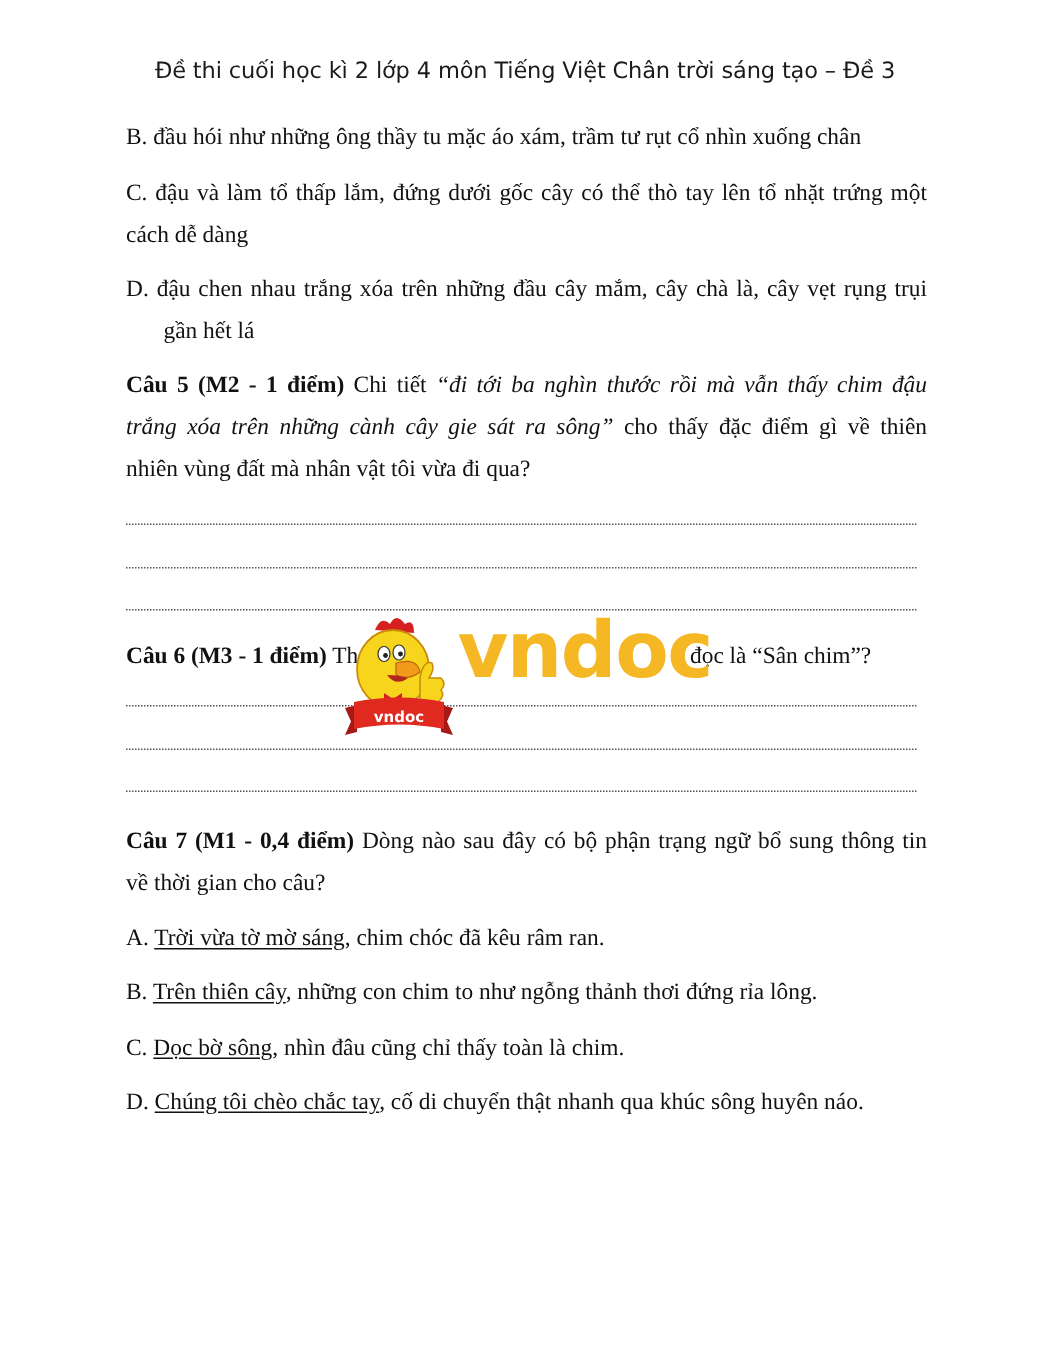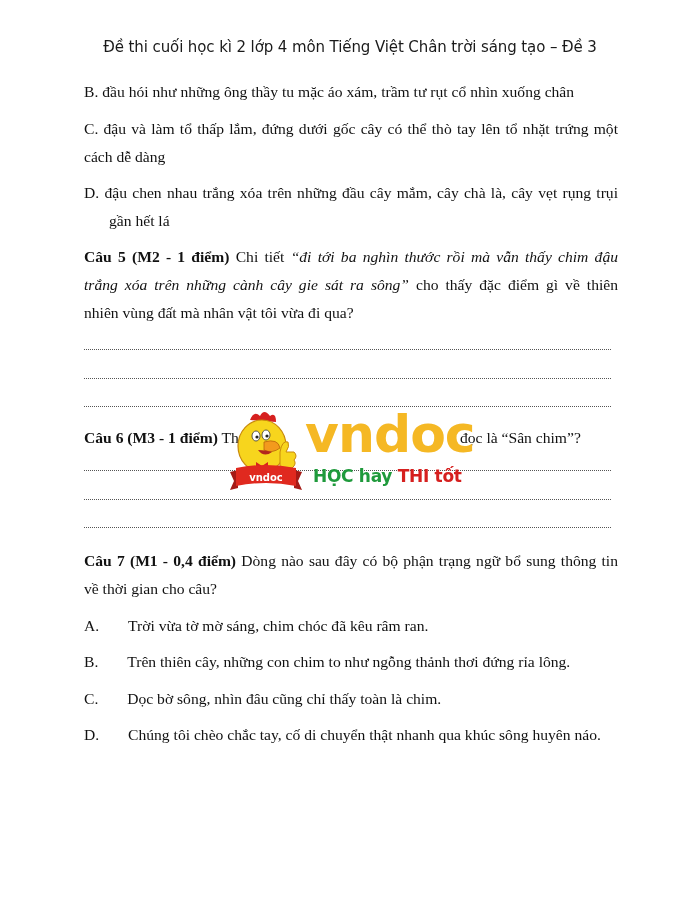--- a/index.html
+++ b/index.html
@@ -33,21 +33,21 @@
       font-size: 15.6px;
       line-height: 20px;
       white-space: nowrap;
     }
     .justify {
       text-align: justify;
       text-align-last: justify;
     }
     .bold { font-weight: bold; }
     .ital { font-style: italic; }
-    .ul { text-underline-offset: 2px; margin-left: 25px; }
+    .ul { text-decoration: underline; text-underline-offset: 2px; }
     .dots {
       position: absolute;
       left: 84px;
       width: 527px;
       height: 0;
       border-top: 1.3px dotted #555555;
     }
     
     .logo {
       position: absolute;
@@ -194,17 +194,13 @@
     <path d="M52 44 q2 -12 8 -10 q2 4 -2 10 l8 0 q4 4 0 8 q3 4 -2 8 l-12 0 z" fill="#f7d51d" stroke="#c98a0b" stroke-width="1"></path>
 
     <path d="M28 54 l6 4 l6 -4 l0 8 l-6 -4 l-6 4 z" fill="#d6201f"></path>
 
     <path d="M2 64 l8 -2 l0 18 l-8 2 l4 -9 z" fill="#a51a16"></path>
     <path d="M74 64 l-8 -2 l0 18 l8 2 l-4 -9 z" fill="#a51a16"></path>
     <path d="M8 60 q30 -6 60 0 l0 18 q-30 -6 -60 0 z" fill="#e0291f"></path>
     <text x="38" y="73" text-anchor="middle" class="ribbon-text">vndoc</text>
   </svg>
   <div class="logo-word">vndoc</div>
-  <div class="logo-tagline">
-    <span class="tag-green">HỌC hay</span>
-    <span class="tag-red">THI tốt</span>
-  </div>
 </div>
 
 </body></html>

